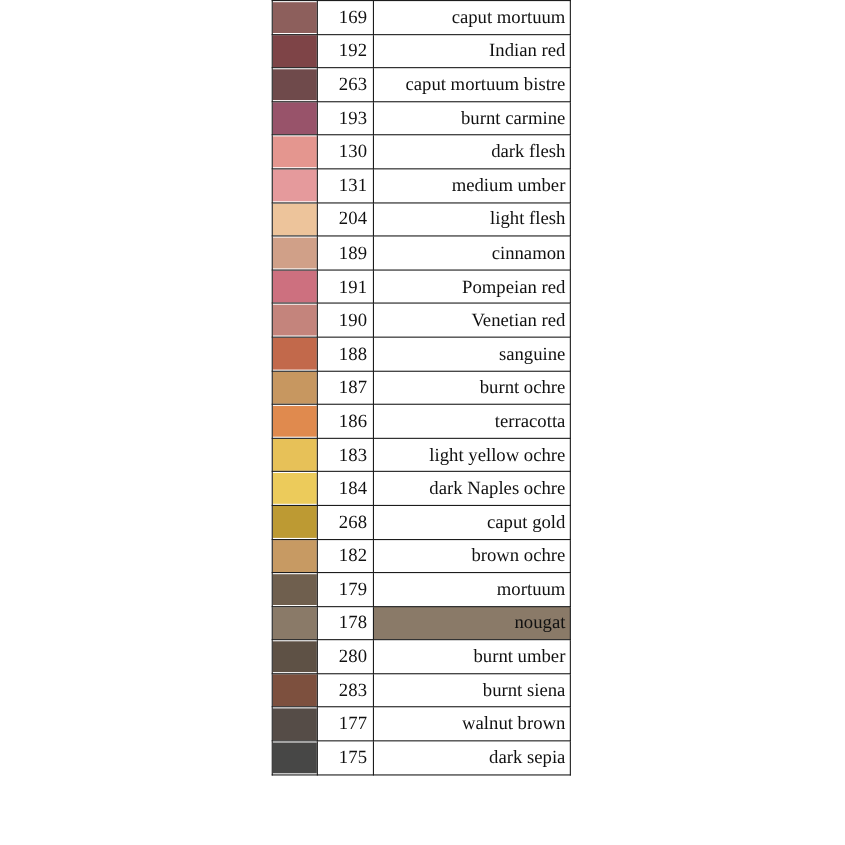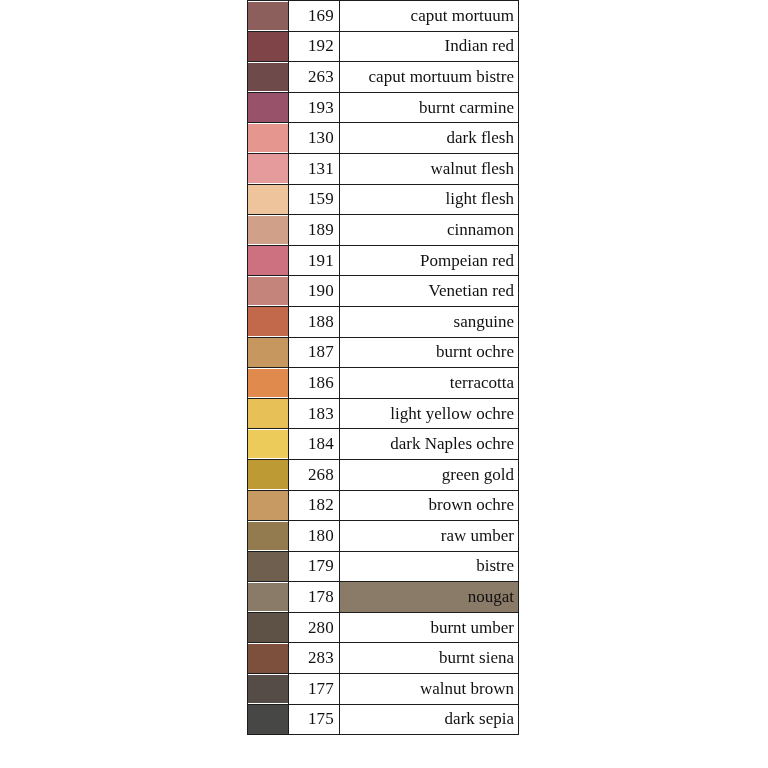--- a/index.html
+++ b/index.html
@@ -120,27 +120,27 @@
               <span class="swatch-chip" style="background: rgb(228, 150, 143);"></span>
             </td>
             <td class="num-cell">130</td>
             <td class="name-cell">dark flesh</td>
           </tr>
           <tr>
             <td class="swatch-cell">
               <span class="swatch-chip" style="background: rgb(229, 154, 156);"></span>
             </td>
             <td class="num-cell">131</td>
-            <td class="name-cell">walnut flesh</td>
+            <td class="name-cell">medium umber</td>
           </tr>
           <tr>
             <td class="swatch-cell">
               <span class="swatch-chip" style="background: rgb(237, 196, 155);"></span>
             </td>
-            <td class="num-cell">159</td>
+            <td class="num-cell">204</td>
             <td class="name-cell">light flesh</td>
           </tr>
           <tr>
             <td class="swatch-cell">
               <span class="swatch-chip" style="background: rgb(208, 160, 136);"></span>
             </td>
             <td class="num-cell">189</td>
             <td class="name-cell">cinnamon</td>
           </tr>
           <tr>
@@ -190,42 +190,35 @@
               <span class="swatch-chip" style="background: rgb(236, 203, 91);"></span>
             </td>
             <td class="num-cell">184</td>
             <td class="name-cell">dark Naples ochre</td>
           </tr>
           <tr>
             <td class="swatch-cell">
               <span class="swatch-chip" style="background: rgb(189, 154, 51);"></span>
             </td>
             <td class="num-cell">268</td>
-            <td class="name-cell">green gold</td>
+            <td class="name-cell">caput gold</td>
           </tr>
           <tr>
             <td class="swatch-cell">
               <span class="swatch-chip" style="background: rgb(199, 154, 99);"></span>
             </td>
             <td class="num-cell">182</td>
             <td class="name-cell">brown ochre</td>
           </tr>
           <tr>
             <td class="swatch-cell">
-              <span class="swatch-chip" style="background: rgb(147, 123, 79);"></span>
-            </td>
-            <td class="num-cell">180</td>
-            <td class="name-cell">raw umber</td>
-          </tr>
-          <tr>
-            <td class="swatch-cell">
               <span class="swatch-chip" style="background: rgb(111, 95, 78);"></span>
             </td>
             <td class="num-cell">179</td>
-            <td class="name-cell">bistre</td>
+            <td class="name-cell">mortuum</td>
           </tr>
           <tr>
             <td class="swatch-cell">
               <span class="swatch-chip" style="background: rgb(138, 122, 104);"></span>
             </td>
             <td class="num-cell">178</td>
             <td class="name-cell" style="background: rgb(138, 122, 104);">nougat</td>
           </tr>
           <tr>
             <td class="swatch-cell">

